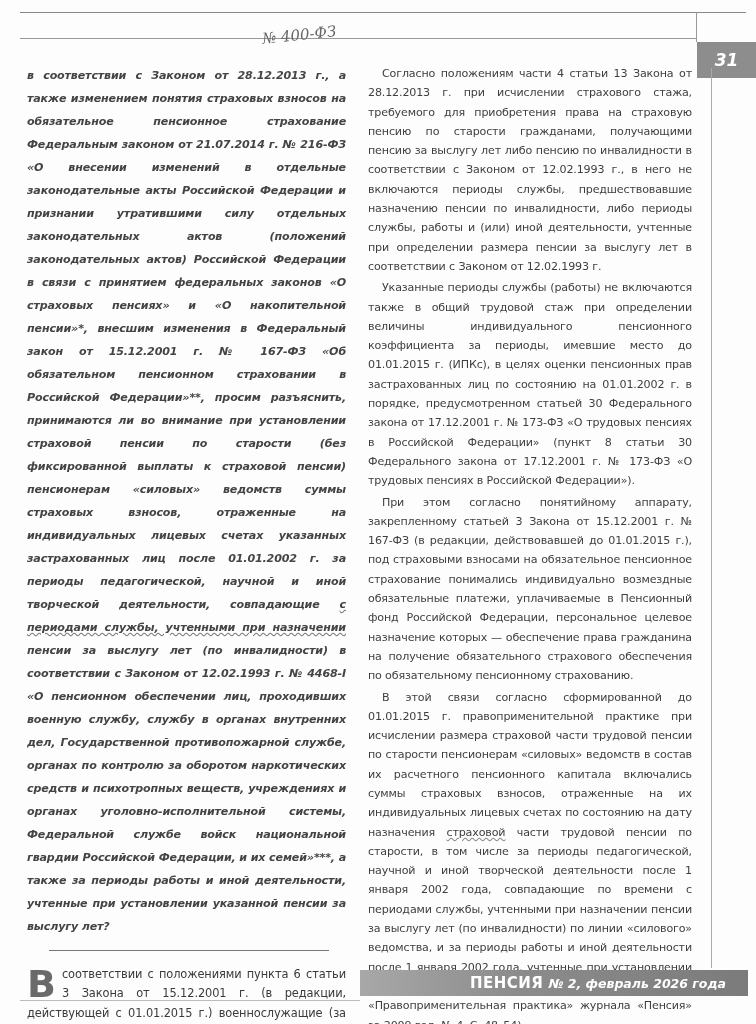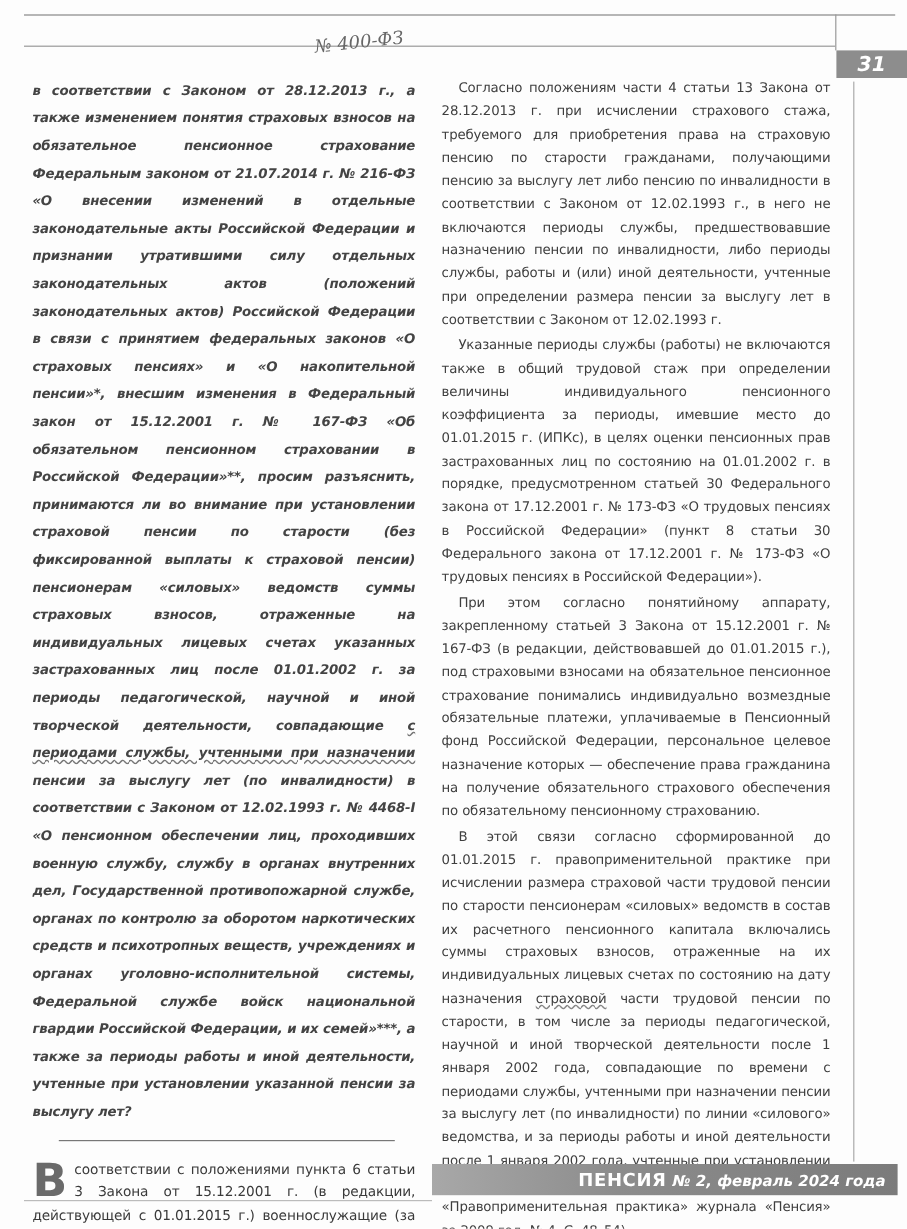--- a/index.html
+++ b/index.html
@@ -16,21 +16,21 @@
     font-size: 14.5px; color: #555; letter-spacing: 0.3px;
   }
   .header-rule { position: absolute; left: 20px; width: 676px; top: 38px; height: 1px; background: #999; }
   .header-vrule { position: absolute; left: 696px; top: 12px; width: 1px; height: 30px; background: #999; }
   .handwriting {
     position: absolute; left: 262px; top: 26px;
     font-family: "DejaVu Serif", serif; font-style: italic;
     font-size: 15px; color: #666; transform: rotate(-6deg);
   }
   .page-tab {
-    position: absolute; left: 697px; top: 42px; width: 59px; height: 23px;
+    position: absolute; left: 697px; top: 42px; width: 59px; height: 36px;
     background: #8d8d8d; color: #fff;
     font-family: "DejaVu Sans", sans-serif; font-weight: bold; font-style: italic;
     font-size: 17px; display: flex; align-items: center; justify-content: center;
   }
   .side-vrule { position: absolute; left: 711px; top: 68px; width: 1px; height: 900px; background: #aaa; }
 
   .col-left { position: absolute; left: 27px; top: 64px; width: 319px; }
   .col-right { position: absolute; left: 368px; top: 64px; width: 324px; }
 
   .question {
@@ -54,21 +54,21 @@
 
   .para {
     font-size: 11.1px; line-height: 19.3px; color: #3e3e3e; text-align: justify;
     text-indent: 14px; margin: 0 0 2px 0; letter-spacing: -0.15px;
   }
   .para .u { text-decoration: underline; text-decoration-style: wavy; text-decoration-color: #888; }
 
   .footer-band {
     position: absolute; left: 360px; top: 970px; width: 388px; height: 26px;
     background: linear-gradient(90deg, #a8a8a8 0%, #8c8c8c 40%, #7b7b7b 100%);
-    color: #fff; display: flex; align-items: center; justify-content: flex-end; padding-right: 10px;
+    color: #fff; display: flex; align-items: center; justify-content: flex-end; padding-right: 22px;
     box-sizing: border-box;
   }
   .footer-mag { font-weight: bold; font-size: 15px; letter-spacing: 0.5px; }
   .footer-issue { font-weight: bold; font-style: italic; font-size: 12.5px; margin-left: 5px; }
 </style>
 </head>
 <body>
 
 <div class="page">
   <div class="top-rule"></div>
@@ -92,15 +92,15 @@
   <div class="col-right">
     <p class="para">Согласно положениям части 4 статьи 13 Закона от 28.12.2013 г. при исчислении страхового стажа, требуемого для приобретения права на страховую пенсию по старости гражданами, получающими пенсию за выслугу лет либо пенсию по инвалидности в соответствии с Законом от 12.02.1993 г., в него не включаются периоды службы, предшествовавшие назначению пенсии по инвалидности, либо периоды службы, работы и (или) иной деятельности, учтенные при определении размера пенсии за выслугу лет в соответствии с Законом от 12.02.1993 г.</p>
     <p class="para">Указанные периоды службы (работы) не включаются также в общий трудовой стаж при определении величины индивидуального пенсионного коэффициента за периоды, имевшие место до 01.01.2015 г. (ИПКс), в целях оценки пенсионных прав застрахованных лиц по состоянию на 01.01.2002 г. в порядке, предусмотренном статьей 30 Федерального закона от 17.12.2001 г. № 173-ФЗ «О трудовых пенсиях в Российской Федерации» (пункт 8 статьи 30 Федерального закона от 17.12.2001 г. № 173-ФЗ «О трудовых пенсиях в Российской Федерации»).</p>
     <p class="para">При этом согласно понятийному аппарату, закрепленному статьей 3 Закона от 15.12.2001 г. № 167-ФЗ (в редакции, действовавшей до 01.01.2015 г.), под страховыми взносами на обязательное пенсионное страхование понимались индивидуально возмездные обязательные платежи, уплачиваемые в Пенсионный фонд Российской Федерации, персональное целевое назначение которых — обеспечение права гражданина на получение обязательного страхового обеспечения по обязательному пенсионному страхованию.</p>
     <p class="para"><span>В этой связи согласно сформированной до 01.01.2015 г. правоприменительной практике при исчислении размера страховой части трудовой пенсии по старости пенсионерам «силовых» ведомств в состав их расчетного пенсионного капитала включались суммы страховых взносов, отраженные на их индивидуальных лицевых счетах по состоянию на дату назначения </span><span class="u">страховой</span><span> части трудовой пенсии по старости, в том числе за периоды педагогической, научной и иной творческой деятельности после 1 января 2002 года, совпадающие по времени с периодами службы, учтенными при назначении пенсии за выслугу лет (по инвалидности) по линии «силового» ведомства, и за периоды работы и иной деятельности после 1 января 2002 года, учтенные при установлении указанной пенсии за выслугу лет (рубрика «Правоприменительная практика» журнала «Пенсия» за 2009 год, № 4, С. 48–54).</span></p>
 
   </div>
 
   <div class="footer-band">
     <span class="footer-mag">ПЕНСИЯ</span>
-    <span class="footer-issue">№ 2, февраль 2024 года</span>
+    <span class="footer-issue">№ 2, февраль 2026 года</span>
   </div>
 </div>
 
 </body></html>

